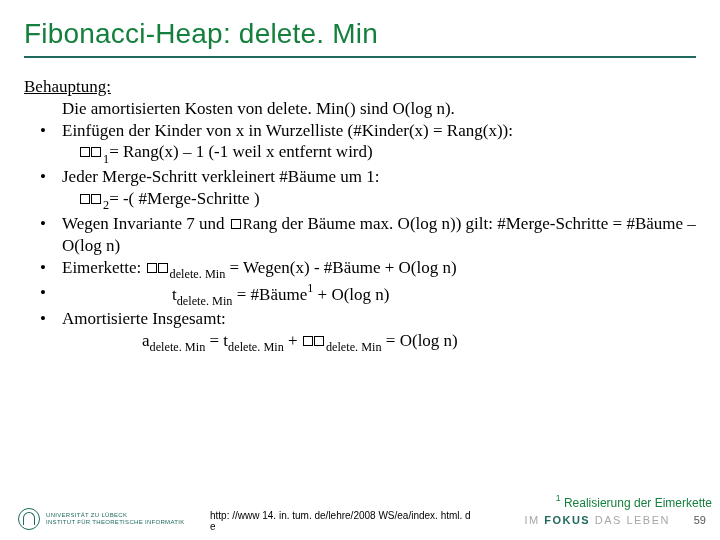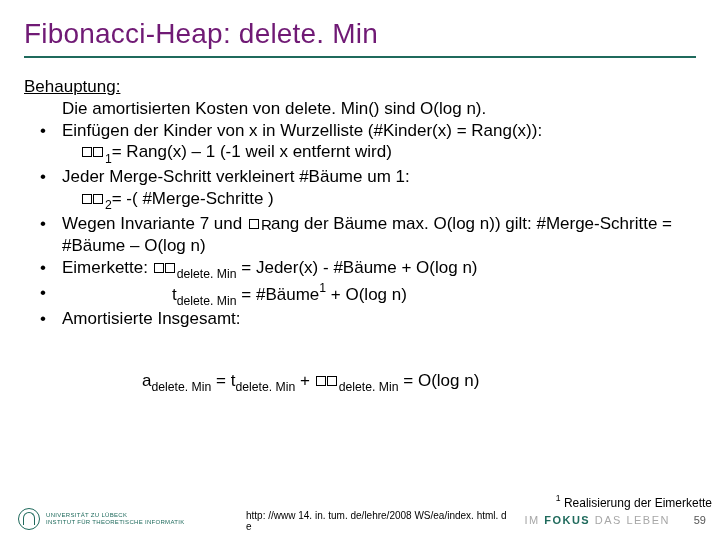--- a/index.html
+++ b/index.html
@@ -11,33 +11,34 @@
     color: #000;
     position: relative;
     overflow: hidden;
   }
   .slide {
     padding: 18px 24px 0 24px;
   }
   .title {
     font-size: 28px;
     font-weight: 400;
-    color: #701a75;
+    color: #15803d;
     margin-bottom: 6px;
     letter-spacing: 0.2px;
   }
   .rule {
     height: 2px;
     background: #1f6a5c;
     margin-bottom: 18px;
   }
   .body {
     font-size: 17px;
     line-height: 1.28;
     color: #000;
+    font-family: Liberation Serif, serif;
   }
   .u { text-decoration: underline; }
   .indent1 { padding-left: 38px; }
   .bullet {
     display: flex;
     padding-left: 16px;
   }
   .bullet .dot {
     width: 22px;
     flex: 0 0 22px;
@@ -123,28 +124,27 @@
     letter-spacing: 0.3px;
   }
   .src {
     position: absolute;
     left: 210px;
     bottom: 2px;
     font-size: 10px;
     color: #000;
     line-height: 1.1;
     width: 300px;
-    margin-left: 36px;
   }
   .footnote {
     position: absolute;
     right: 8px;
     bottom: 24px;
     font-size: 12px;
-    color: #000000;
+    color: #15803d;
   }
   .focus {
     position: absolute;
     right: 50px;
     bottom: 8px;
     font-size: 11px;
     letter-spacing: 1.5px;
     color: #a7a7a7;
     margin-left: 18px;
   }
@@ -187,38 +187,38 @@
     <div class="bullet">
       <div class="dot">•</div>
       <div class="txt">
         <span>Wegen Invariante 7 und </span><span class="sym-r"></span><span>ang der Bäume max. O(log n)) gilt: #Merge-Schritte = #Bäume – O(log n)</span>
       </div>
     </div>
 
     <div class="bullet">
       <div class="dot">•</div>
       <div class="txt">
-        <span>Eimerkette: </span><span class="sym"></span><span class="sub">delete. Min</span><span> = Jeder(x) - #Bäume + O(log n)</span>
+        <span>Eimerkette: </span><span class="sym"></span><span class="sub">delete. Min</span><span> = Wegen(x) - #Bäume + O(log n)</span>
       </div>
     </div>
 
     <div class="bullet">
       <div class="dot">•</div>
       <div class="txt">
         <div class="center-eq">
           <span>t</span><span class="sub">delete. Min</span><span> = #Bäume</span><span class="sup">1</span><span> + O(log n)</span>
         </div>
       </div>
     </div>
 
     <div class="bullet">
       <div class="dot">•</div>
       <div class="txt">
         <span>Amortisierte Insgesamt:</span>
-        <div style="padding-left:80px;margin-top:40px;">
+        <div style="padding-left:80px;">
           <span>a</span><span class="sub">delete. Min</span><span> = t</span><span class="sub">delete. Min</span><span> + </span><span class="sym"></span><span class="sub">delete. Min</span><span> = O(log n)</span>
         </div>
       </div>
     </div>
 
   </div>
 </div>
 
 <div class="footer">
   <div class="logo">

